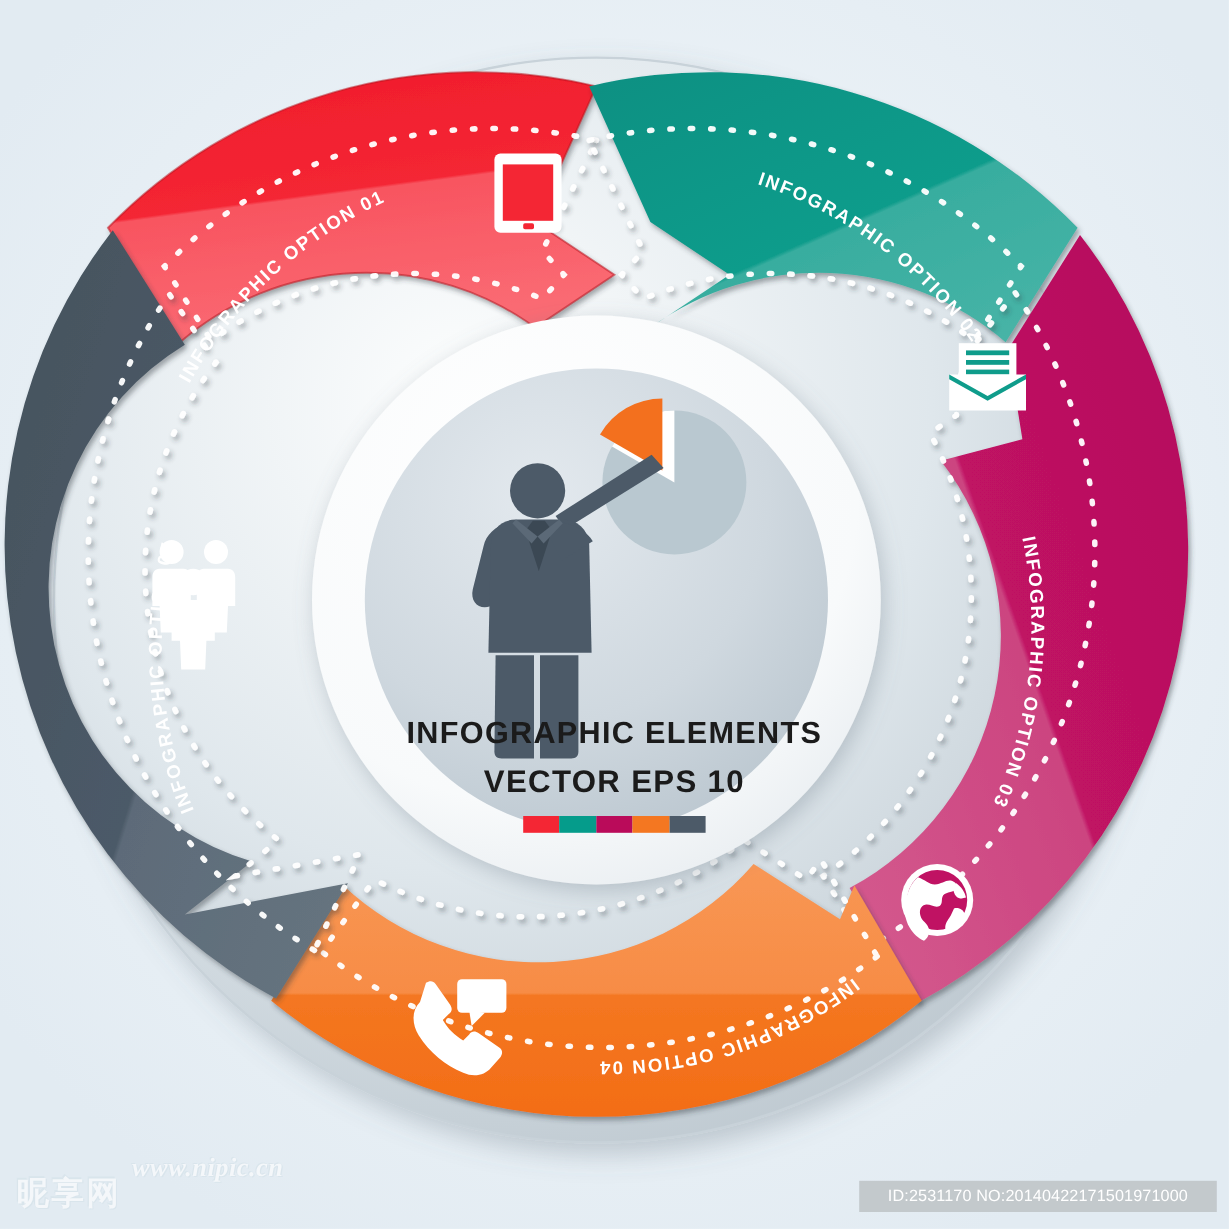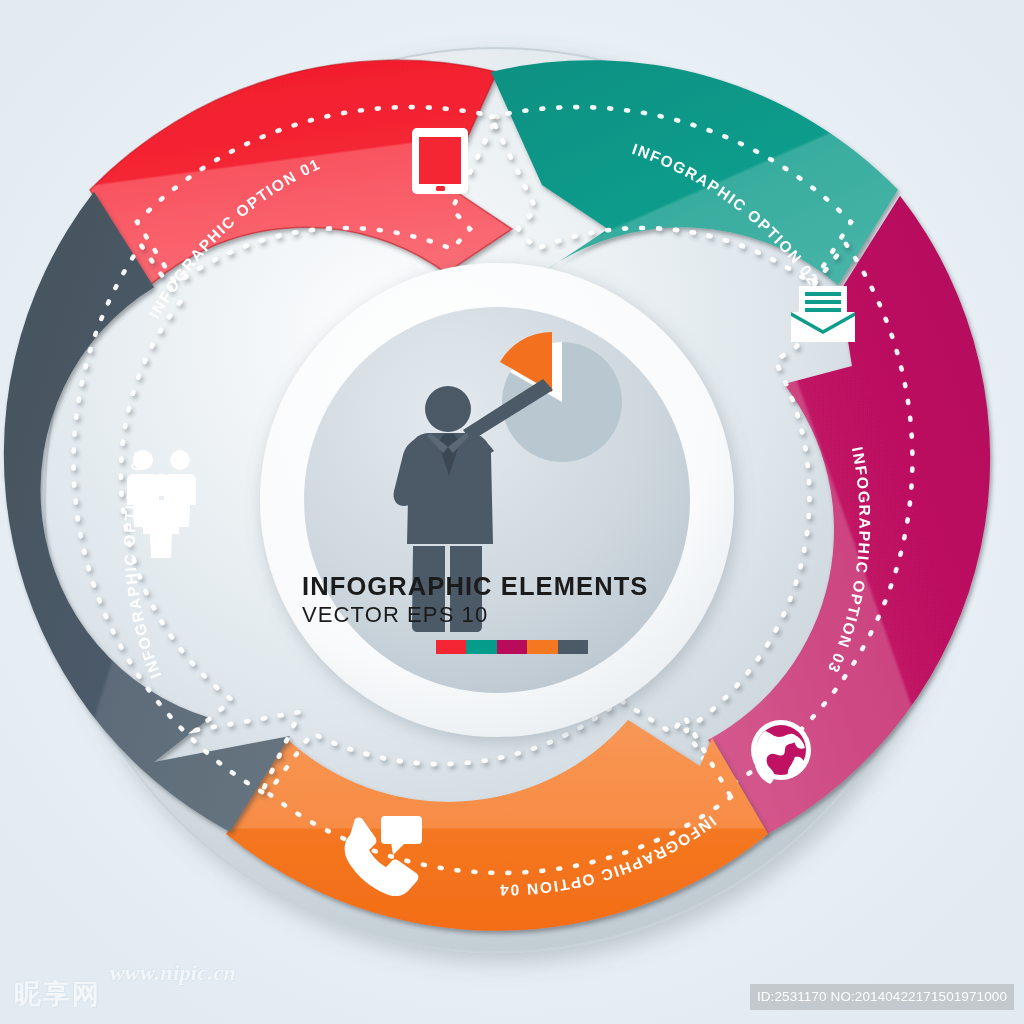--- a/index.html
+++ b/index.html
@@ -8,30 +8,30 @@
     font-family:"Liberation Sans", sans-serif;
   }
   #stage{
     position:absolute;inset:0;
     background:radial-gradient(circle at 50% 46%, #f2f7fa 0%, #eaf1f6 55%, #e4edf3 100%);
   }
   svg#wheel{position:absolute;left:0;top:0;width:1024px;height:1024px;display:block;}
 
   
   .center-text{
-    position:absolute;left:50%;top:573px;transform:translateX(-50%);
-    width:420px;pointer-events:none;
+    position:absolute;left:50%;top:598px;transform:translateX(-50%);
+    text-align:center;width:420px;pointer-events:none;
   }
   .center-title{
     font-size:25.5px;letter-spacing:1.1px;color:#1b1b1b;font-weight:700;
     line-height:1.06;
   }
   .center-sub{
-    font-size:22px;letter-spacing:1.1px;color:#1b1b1b;font-weight:400;
-    margin-top:3px;line-height:1.06;
+    font-size:26px;letter-spacing:1.1px;color:#1b1b1b;font-weight:700;
+    margin-top:13px;line-height:1.06;
   }
   .swatches{
     margin:14px auto 0;width:153px;height:14px;display:flex;
     box-shadow:0 0 0 0 rgba(0,0,0,0);
   }
   .swatches i{flex:1 1 auto;display:block;height:100%;}
 
   
   .wm-left{
     position:absolute;left:14px;bottom:12px;display:flex;align-items:center;gap:9px;
@@ -45,21 +45,21 @@
   }
   .wm-url{
     font-size:22px;font-style:italic;font-weight:700;color:#ffffff;
     text-shadow:0 0 1px #c9d8e2, 1px 1px 0 #d6e3ea, -1px -1px 0 #d6e3ea;
     letter-spacing:.4px;
     font-family:Liberation Serif, serif;
   }
   .wm-right{
     position:absolute;right:10px;bottom:14px;
     background:#c3c9cc;color:#ffffff;font-size:13.5px;letter-spacing:.1px;
-    padding:5px 7px 6px;white-space:nowrap;
+    padding:5px 24px 6px;white-space:nowrap;
   }
 </style>
 </head>
 <body>
 
 <div id="stage">
 
   <svg id="wheel" viewBox="0 0 1024 1024">
     <defs>
       <radialGradient id="bgGrad" cx="50%" cy="46%" r="62%">

